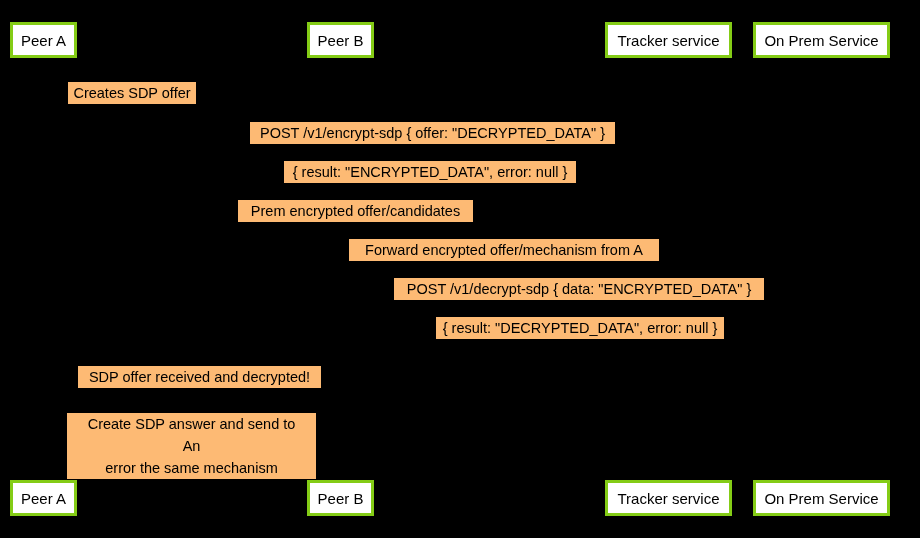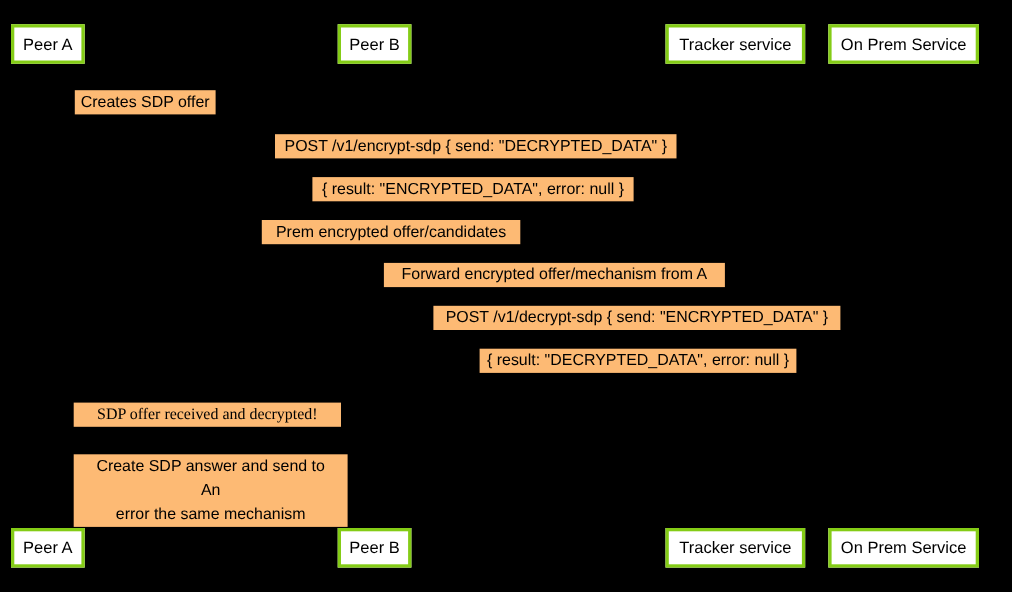--- a/index.html
+++ b/index.html
@@ -77,44 +77,44 @@
   </div>
   <div class="participant-box" style="left:753px; top:22px; width:137px;">
     <span>On Prem Service</span>
   </div>
 
   <div class="msg-label" style="left:68px; top:82px; width:128px;">
     <span>Creates SDP offer</span>
   </div>
 
   <div class="msg-label" style="left:250px; top:122px; width:365px;">
-    <span>POST /v1/encrypt-sdp { send: "DECRYPTED_DATA" }</span>
+    <span>POST /v1/encrypt-sdp { offer: "DECRYPTED_DATA" }</span>
   </div>
 
   <div class="msg-label" style="left:284px; top:161px; width:292px;">
     <span>{ result: "ENCRYPTED_DATA", error: null }</span>
   </div>
 
   <div class="msg-label" style="left:238px; top:200px; width:235px;">
     <span>Prem encrypted offer/candidates</span>
   </div>
 
   <div class="msg-label" style="left:349px; top:239px; width:310px;">
     <span>Forward encrypted offer/mechanism from A</span>
   </div>
 
   <div class="msg-label" style="left:394px; top:278px; width:370px;">
-    <span>POST /v1/decrypt-sdp { send: "ENCRYPTED_DATA" }</span>
+    <span>POST /v1/decrypt-sdp { data: "ENCRYPTED_DATA" }</span>
   </div>
 
   <div class="msg-label" style="left:436px; top:317px; width:288px;">
     <span>{ result: "DECRYPTED_DATA", error: null }</span>
   </div>
 
-  <div class="msg-label" style="left:67px; top:366px; width:243px;font-family:Liberation Serif, serif;">
+  <div class="msg-label" style="left:78px; top:366px; width:243px;">
     <span>SDP offer received and decrypted!</span>
   </div>
 
   <div class="msg-label two-line" style="left:67px; top:413px; width:249px;">
     <div>Create SDP answer and send to An</div>
     <div>error the same mechanism</div>
   </div>
 
   <div class="participant-box" style="left:10px; top:480px; width:67px;">
     <span>Peer A</span>

